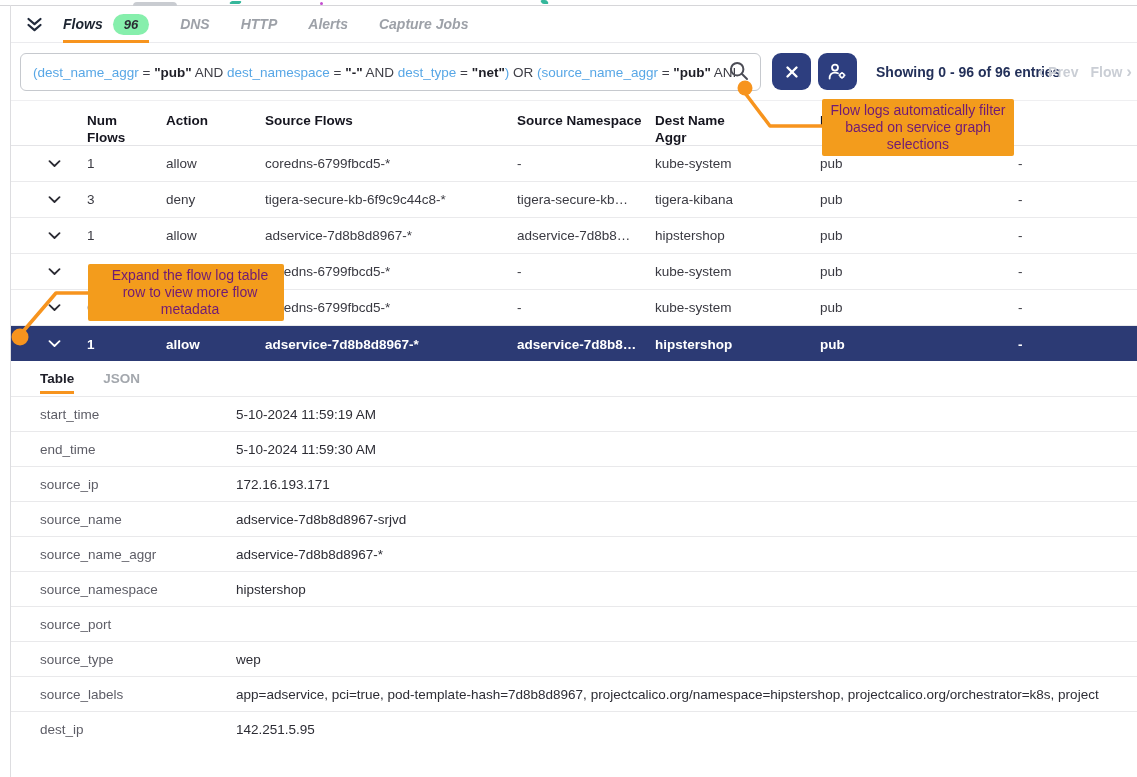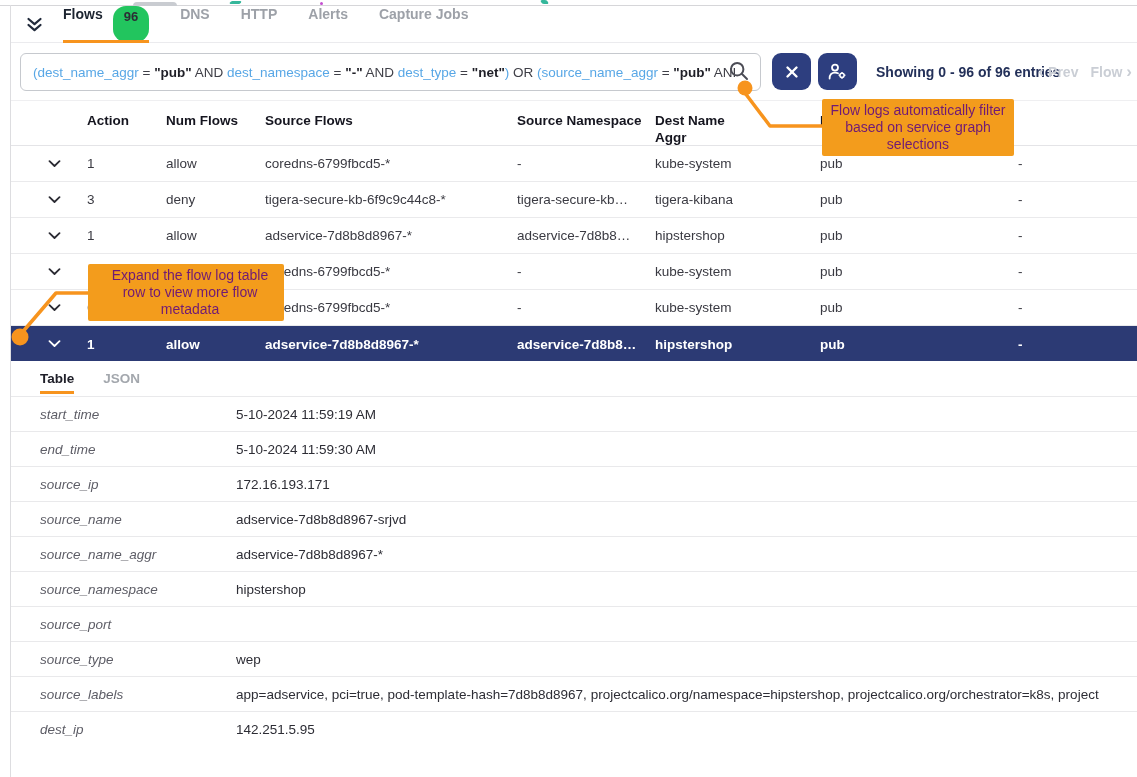--- a/index.html
+++ b/index.html
@@ -12,25 +12,25 @@
   .art-teal1{left:230px;top:1px;width:11px;height:3px;background:#35b79b;transform:skewX(-30deg);}
   .art-purple{left:320px;top:2px;width:3px;height:3px;background:#c44fd0;border-radius:50%;}
   .art-teal2{left:541px;top:0;width:7px;height:4px;background:#35b79b;transform:skewX(25deg);}
   .left-border{position:absolute;left:10px;top:5px;width:1px;height:772px;background:#dddde0;z-index:1;}
 
   
   .tabbar{position:absolute;left:11px;right:0;top:6px;height:37px;box-sizing:border-box;
           display:flex;align-items:center;padding-left:15px;border-bottom:1px solid #ebebee;z-index:2;background:#fff;}
   .dblchev{margin-right:20px;display:flex;align-items:center;}
   .tabs{display:flex;align-items:center;height:100%;}
-  .tab{height:100%;display:flex;position:relative;margin-right:31px;
-       font-size:14px;font-weight:700;color:#9da1a8;cursor:pointer;white-space:nowrap;}
+  .tab{height:100%;display:flex;align-items:center;position:relative;margin-right:31px;
+       font-size:14px;font-weight:700;color:#9da1a8;cursor:pointer;white-space:nowrap;font-style:italic;}
   .tab.active{color:#1c2430;}
   .tab.active::after{content:"";position:absolute;left:0;right:0;bottom:-1px;height:3px;background:#f7941e;}
-  .badge{margin-left:10px;background:#22c55e;color:#2c2c34;border-radius:13px;padding:3px 11px;font-size:13px;font-weight:600;}
+  .badge{margin-left:10px;background:#86efac;color:#2c2c34;border-radius:13px;padding:3px 11px;font-size:13px;font-weight:600;}
 
   
   .searchbox{position:absolute;left:20px;top:53px;width:741px;height:38px;box-sizing:border-box;
              border:1.5px solid #c6c9ce;border-radius:6px;background:#fff;display:flex;align-items:center;
              padding:0 36px 0 12px;overflow:hidden;white-space:pre;z-index:2;}
   .t-f,.t-p{color:#58a7e6;}
   .t-o{color:#3f3f47;}
   .t-v{color:#1f1f27;font-weight:700;}
   .searchicon{position:absolute;left:729px;top:61px;z-index:3;display:flex;}
   .btn{position:absolute;top:53px;width:39px;height:37px;background:#2d3e7f;border:none;border-radius:9px;
@@ -58,21 +58,21 @@
   .frow.selected{background:#2c3a74;color:#fff;font-weight:600;border-bottom:none;}
   .frow.selected .c-chev{color:#fff;}
 
   
   .detail{position:absolute;left:11px;right:0;top:361px;background:#fff;z-index:2;}
   .dtabs{height:35px;display:flex;align-items:center;padding-left:29px;gap:29px;font-size:13.5px;font-weight:700;}
   .dtab{position:relative;height:100%;display:flex;align-items:center;color:#a3a7ad;cursor:pointer;text-align:right;}
   .dtab.active{color:#20202a;}
   .dtab.active::after{content:"";position:absolute;left:0;right:0;bottom:2px;height:3px;background:#f7941e;}
   .drow{display:flex;align-items:center;height:35px;box-sizing:border-box;border-top:1px solid #e9e9eb;}
-  .dkey{width:196px;padding-left:29px;color:#5d5d66;flex:none;white-space:nowrap;font-style:italic;}
+  .dkey{width:196px;padding-left:29px;color:#5d5d66;flex:none;white-space:nowrap;}
   .dval{color:#2d2d35;white-space:nowrap;overflow:hidden;flex:1;}
 
   
   .connectors{position:absolute;left:0;top:0;width:1137px;height:777px;z-index:4;pointer-events:none;}
   .tooltip{position:absolute;z-index:5;background:#f39c1c;color:#701a75;text-align:center;
            font-size:14px;line-height:17px;padding:3px 8px;box-sizing:border-box;border-radius:2px;}
   .t1{left:822px;top:99px;width:192px;}
   .t2{left:88px;top:264px;width:196px;padding-left:16px;}
 </style>
 </head>
@@ -153,22 +153,22 @@
     </span>
     <span class="pbtn">
       <span>Flow</span>
       <span class="pchev">›</span>
     </span>
   </div>
 
   <div class="flowtable">
     <div class="fhead">
         <div></div>
+        <div>Num Flows</div>
         <div>Action</div>
-        <div>Num Flows</div>
         <div>Source Flows</div>
         <div>Source Namespace</div>
         <div>Dest Name Aggr</div>
         <div>Destination Name</div>
       </div>
     <div>
         <div class="frow">
           <div class="fc c-chev">
             <svg width="13" height="8" viewBox="0 0 13 8">
               <path d="M1.5 1.2 L6.5 6 L11.5 1.2" fill="none" stroke="currentColor" stroke-width="1.8" stroke-linecap="round" stroke-linejoin="round"></path>

